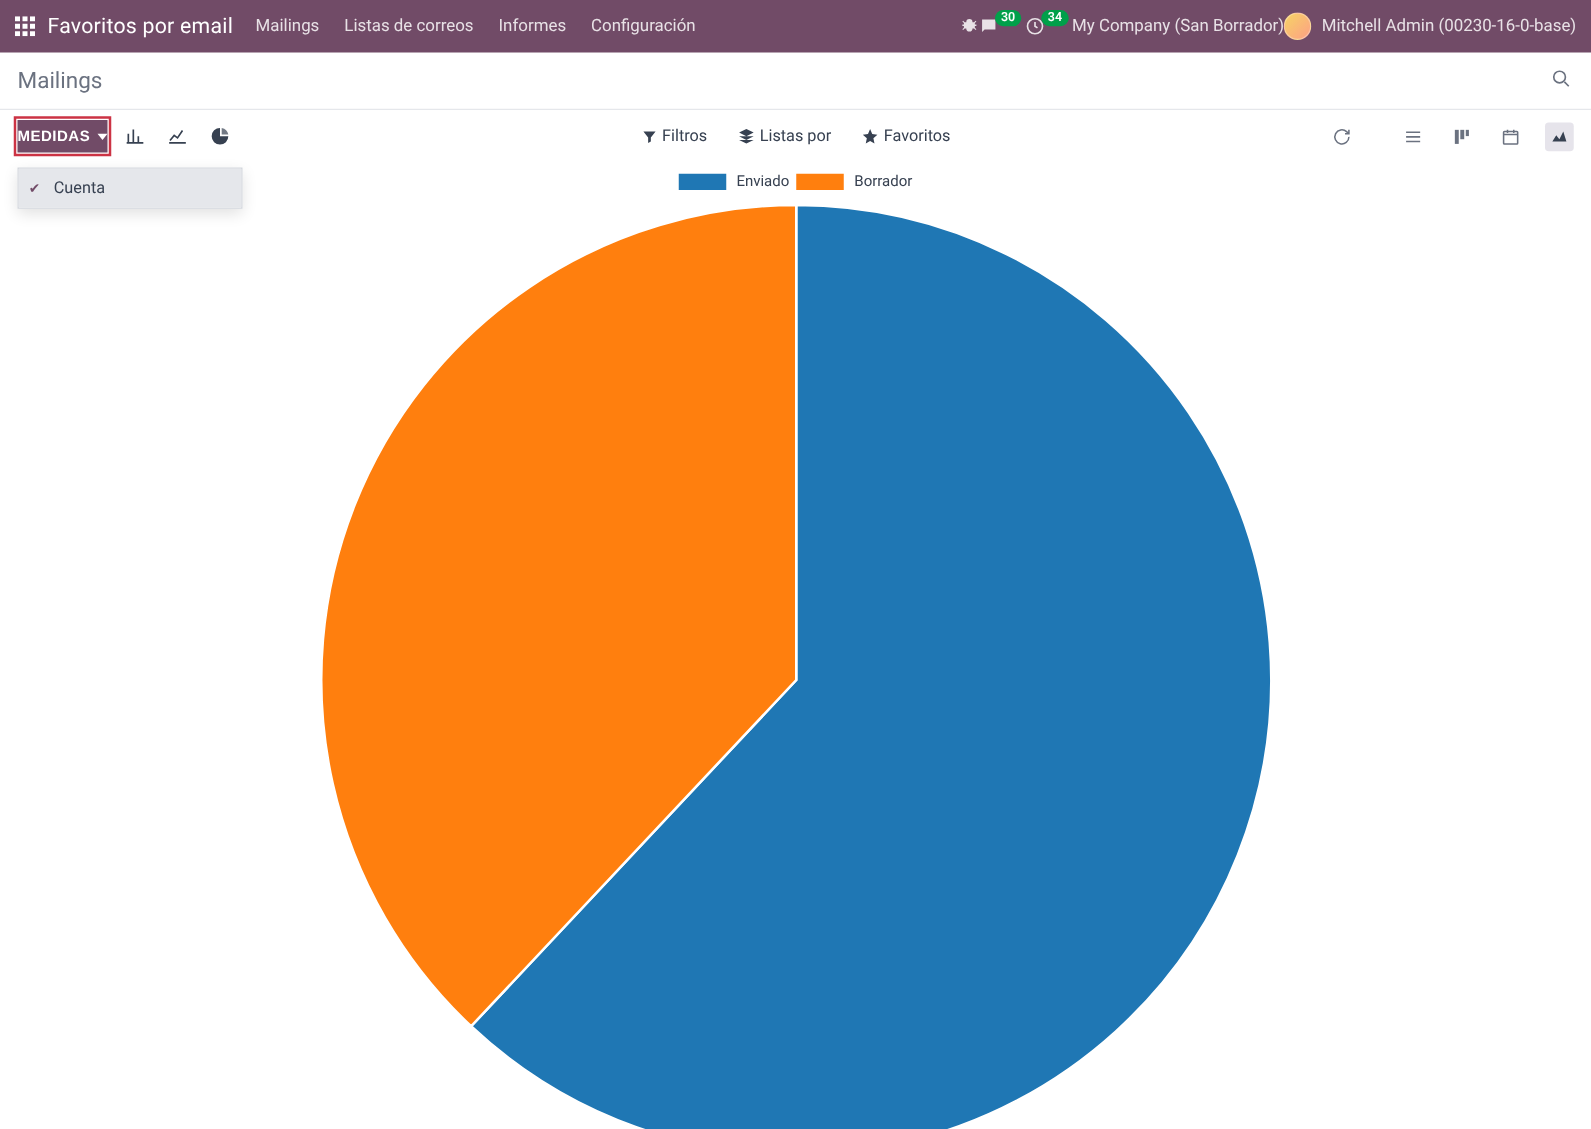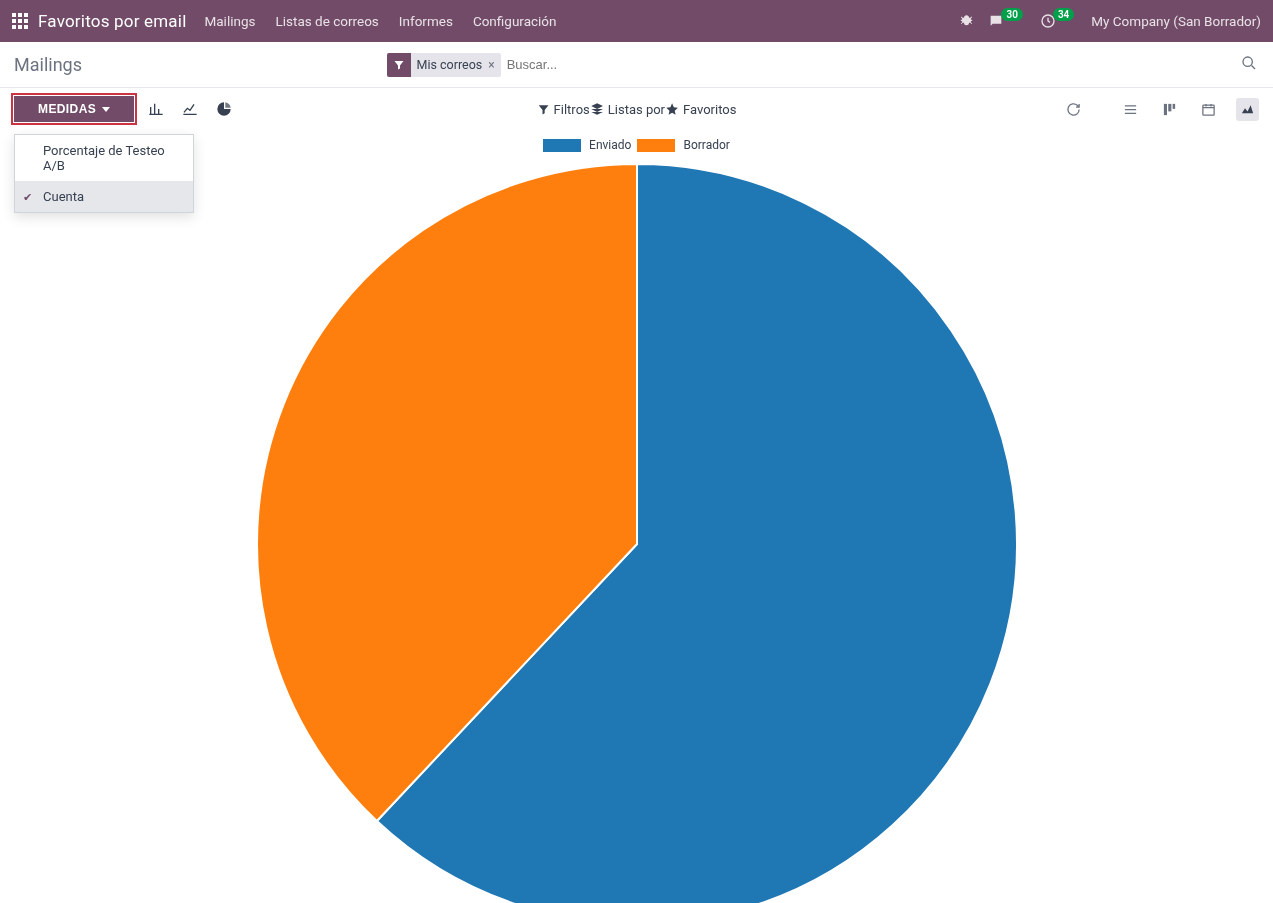--- a/index.html
+++ b/index.html
@@ -4,47 +4,47 @@
 <style>
   * { box-sizing: border-box; margin: 0; padding: 0; }
   body { font-family: -apple-system, BlinkMacSystemFont, "Segoe UI", Roboto, "Helvetica Neue", Arial, sans-serif; font-size: 13px; color: #374151; background: #fff; width: 1273px; overflow: hidden; }
   
   
   .topbar { background: #714B67; height: 42px; display: flex; align-items: center; color: #fff; padding: 0 12px; }
   .apps-icon { display: inline-flex; margin-right: 10px; }
   .brand { font-size: 17px; font-weight: 400; color: #fff; margin-right: 18px; letter-spacing: 0.2px; }
   .nav-items { display: flex; gap: 20px; }
   .nav-item { color: #e8e1e6; font-size: 13.5px; cursor: pointer; }
-  .topbar-right { margin-left: auto; display: flex; align-items: center; gap: 14px; }
+  .topbar-right { margin-left: auto; display: flex; align-items: center; }
   .badge-green { background: #00A04A; color: #fff; font-size: 10px; font-weight: 600; padding: 1px 5px; border-radius: 7px; position: relative; top: -7px; left: -3px; }
   .icon-btn { display: inline-flex; align-items: center; cursor: pointer; color: #e8e1e6; }
   .company { color: #e8e1e6; font-size: 13.5px; }
   .avatar { width: 22px; height: 22px; border-radius: 50%; background: linear-gradient(135deg,#f6d365,#fda085); display:inline-block; border:1px solid rgba(255,255,255,0.3); }
   .user { color: #e8e1e6; font-size: 13.5px; display:flex; align-items:center; gap:8px;}
   
   
   .subheader { display: flex; align-items: center; height: 46px; padding: 0 14px; border-bottom: 1px solid #e5e7eb; position: relative;}
   .breadcrumb { font-size: 18px; color: #6b7280; }
   .search-wrap { position:absolute; left:50%; transform:translateX(-50%); display:flex; align-items:center; width:500px; }
   .chip { background:#e6e4eb; border-radius:2px; display:inline-flex; align-items:center; height:24px; overflow:hidden; }
   .chip-icon { background:#714B67; width:24px; height:24px; display:flex; align-items:center; justify-content:center; }
   .chip-text { padding: 0 4px 0 6px; font-size:12.5px; color:#374151; }
   .chip-x { padding: 0 6px 0 2px; font-size:12px; color:#6b7280; cursor:pointer; }
   .search-input { border:none; outline:none; font-size:13px; padding:4px 6px; width:300px; }
   .search-icon { margin-left:auto; color:#6b7280; cursor:pointer; padding-right:2px; }
   
   
   .toolbar { display:flex; align-items:center; height:42px; padding: 0 14px; position:relative; }
-  .medidas-btn { background:#714B67; color:#fff; border:none; padding:6px 24px; font-size:12px; font-weight:600; letter-spacing:0.4px; cursor:pointer; display:inline-flex; align-items:center; gap:6px; }
+  .medidas-btn { background:#714B67; color:#fff; border:none; padding:6px 0; font-size:12px; font-weight:600; letter-spacing:0.4px; cursor:pointer; display:inline-flex; align-items:center; gap:6px; }
   .medidas-highlight { outline: 2px solid #cc3344; outline-offset: 1px; }
   .caret-down { border-left:4px solid transparent; border-right:4px solid transparent; border-top:5px solid #fff; }
   .chart-type-icons { display:inline-flex; gap:18px; margin-left:14px; color:#374151; }
   .chart-type-icons .ci { cursor:pointer; display:inline-flex; align-items:center;}
   
-  .filter-group { position:absolute; left:50%; transform:translateX(-50%); display:flex; align-items:center; color:#374151; font-size:13px; }
+  .filter-group { position:absolute; left:50%; transform:translateX(-50%); display:flex; align-items:center; gap:24px; color:#374151; font-size:13px; }
   .filter-item { display:inline-flex; align-items:center; gap:4px; cursor:pointer; }
   
   .view-switcher { margin-left:auto; display:flex; align-items:center; gap:16px; color:#6b7280; }
   .view-switcher .vs { cursor:pointer; display:inline-flex; padding:4px; }
   .view-switcher .vs.active { background:#e6e4eb; border-radius:3px; color:#374151;}
   
   
   .dropdown { position:absolute; top:38px; left:0; background:#fff; border:1px solid #d1d5db; box-shadow: 0 4px 12px rgba(0,0,0,0.12); min-width:180px; z-index:10; }
   .dropdown-item { padding:8px 14px 8px 28px; font-size:13px; color:#374151; cursor:pointer; position:relative; }
   .dropdown-item.hover { background:#e5e7eb; }
@@ -95,55 +95,44 @@
       <span class="badge-green">30</span>
     </span>
     <span class="icon-btn">
       <svg width="16" height="16" viewBox="0 0 24 24" fill="none" stroke="#e8e1e6" stroke-width="2">
           <circle cx="12" cy="12" r="9"></circle>
           <path d="M12 7v5l3 2"></path>
         </svg>
       <span class="badge-green">34</span>
     </span>
     <span class="company">My Company (San Borrador)</span>
+    <span class="user">
+      <span class="avatar"></span>
+      <span>Mitchell Admin (00230-16-0-base)</span>
+    </span>
   </div>
 </div>
 
 <div class="subheader">
   <span class="breadcrumb">Mailings</span>
-  <div class="search-wrap">
-    <span class="chip">
-      <span class="chip-icon">
-        <svg width="12" height="12" viewBox="0 0 24 24" fill="#fff">
-            <path d="M3 4h18l-7 9v6l-4 2v-8L3 4z"></path>
-          </svg>
-      </span>
-      <span class="chip-text">Mis correos</span>
-      <span class="chip-x">×</span>
-    </span>
-    <input class="search-input" type="text" placeholder="Buscar..." style="">
-  </div>
   <span class="search-icon" style="position:absolute; right:14px;">
     <svg width="16" height="16" viewBox="0 0 24 24" fill="none" stroke="#6b7280" stroke-width="2">
         <circle cx="10" cy="10" r="7"></circle>
         <path d="m21 21-5.2-5.2"></path>
       </svg>
   </span>
 </div>
 
 <div class="toolbar">
   <div class="dropdown-wrap">
     <button class="medidas-btn medidas-highlight">
       <span>MEDIDAS</span>
       <span class="caret-down"></span>
     </button>
     <div class="dropdown">
-      <div class="dropdown-item">
-        <span>Porcentaje de Testeo A/B</span>
-      </div>
       <div class="dropdown-item hover">
         <span class="check">✔</span>
         <span>Cuenta</span>
       </div>
     </div>
   </div>
   <div class="chart-type-icons">
     <span class="ci">
       <svg width="16" height="16" viewBox="0 0 24 24" fill="none" stroke="#374151" stroke-width="2">
           <path d="M4 20V9M10 20V4M16 20v-8M2 20h20"></path>

